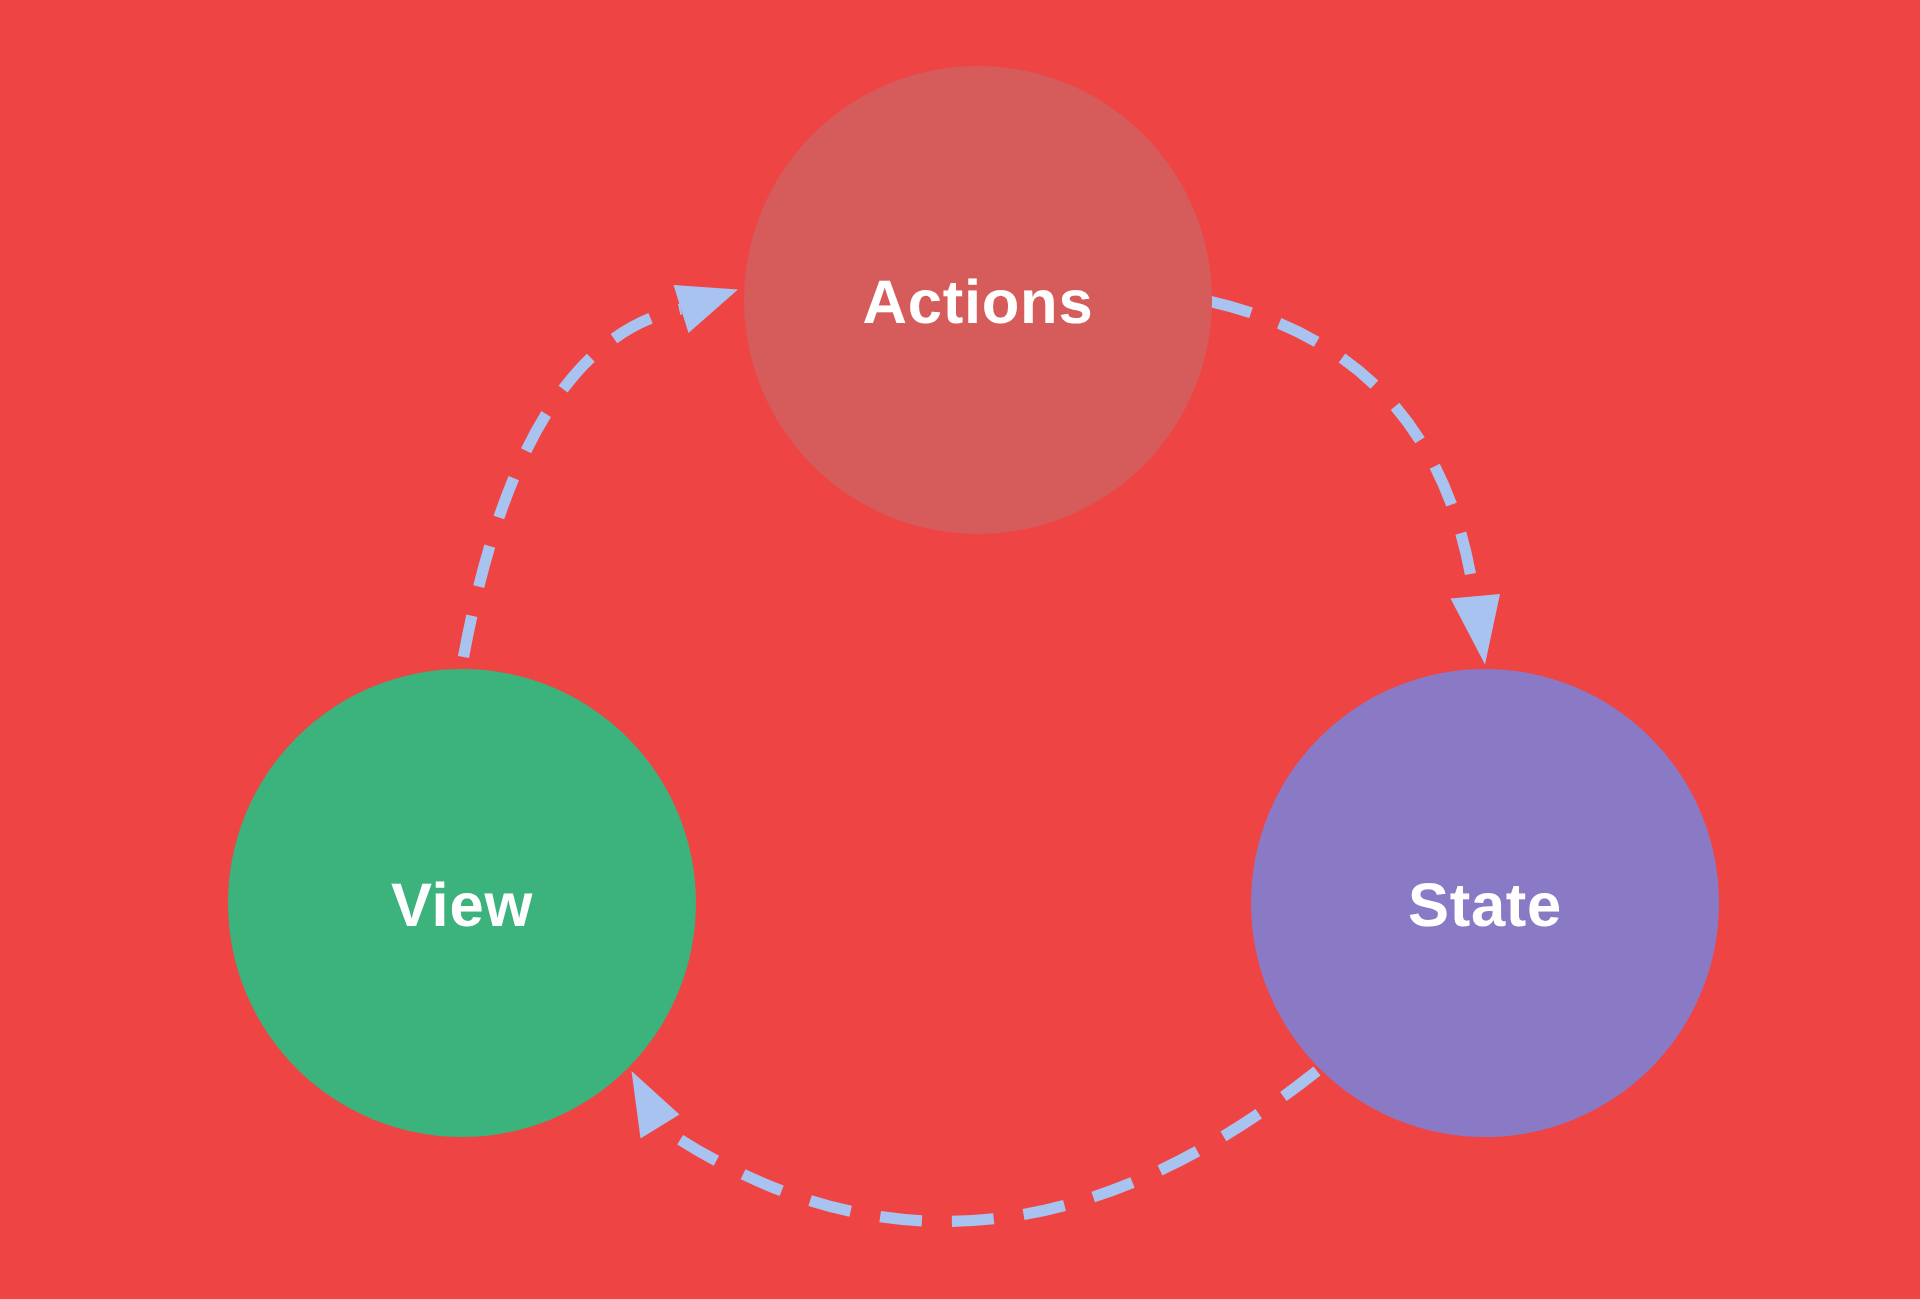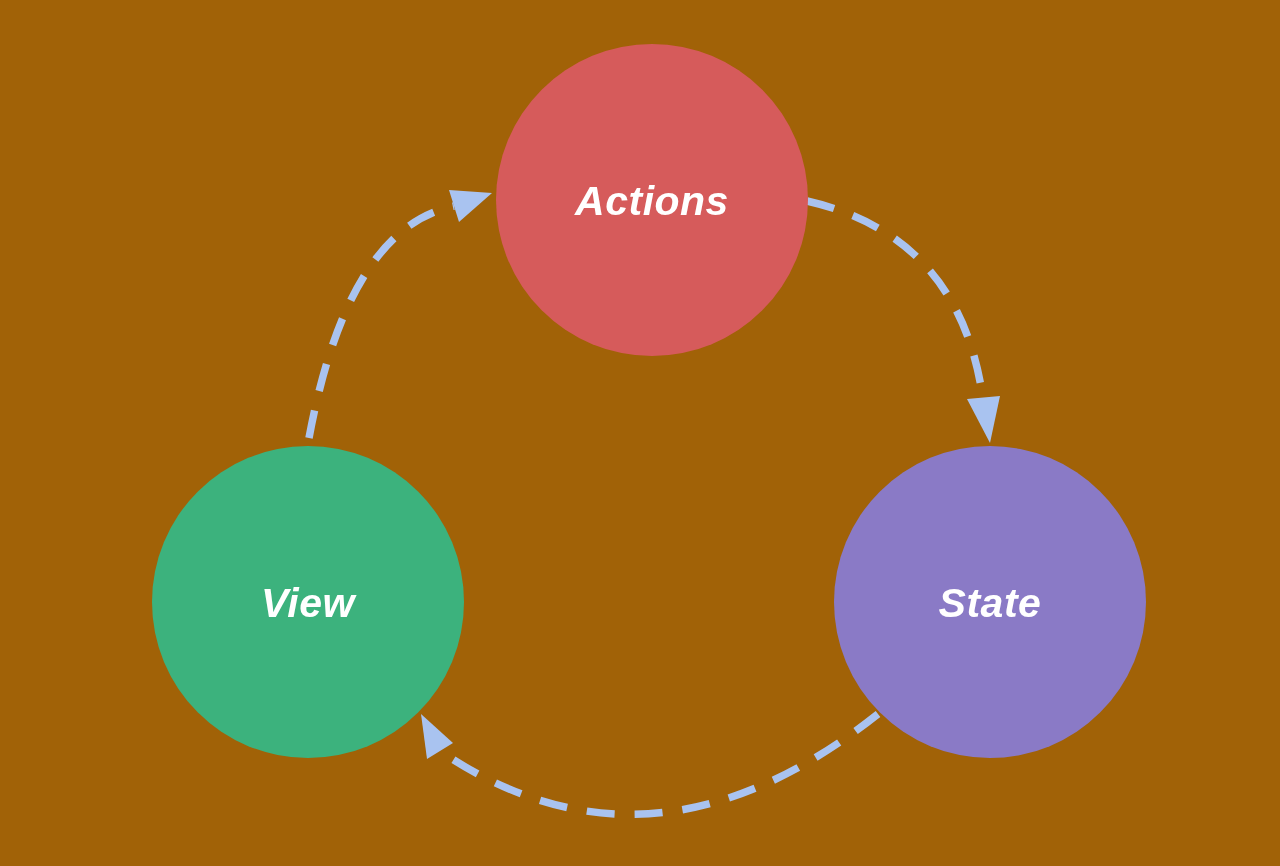--- a/index.html
+++ b/index.html
@@ -8,22 +8,21 @@
     background: #ffffff;
     width: 1280px;
     height: 866px;
     overflow: hidden;
     font-family: "Liberation Sans", sans-serif;
   }
   .stage {
     position: relative;
     width: 1280px;
     height: 866px;
-    background: #a16207;
-    font-style: italic;
+    background: #ef4444;
   }
   svg { display: block; }
   .edge-path {
     fill: none;
     stroke-width: 7.5;
     stroke-dasharray: 28 20;
     stroke-linecap: butt;
   }
   .node-label {
     font-family: "Liberation Sans", "DejaVu Sans", sans-serif;

